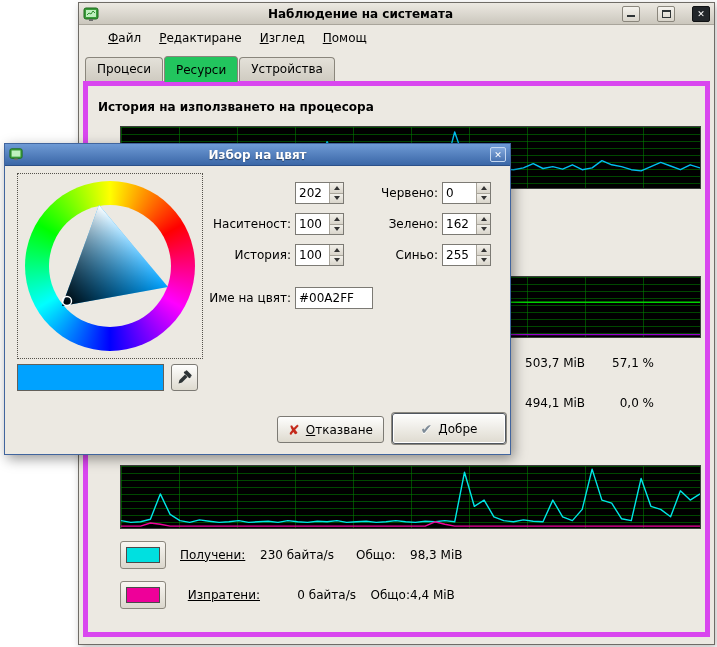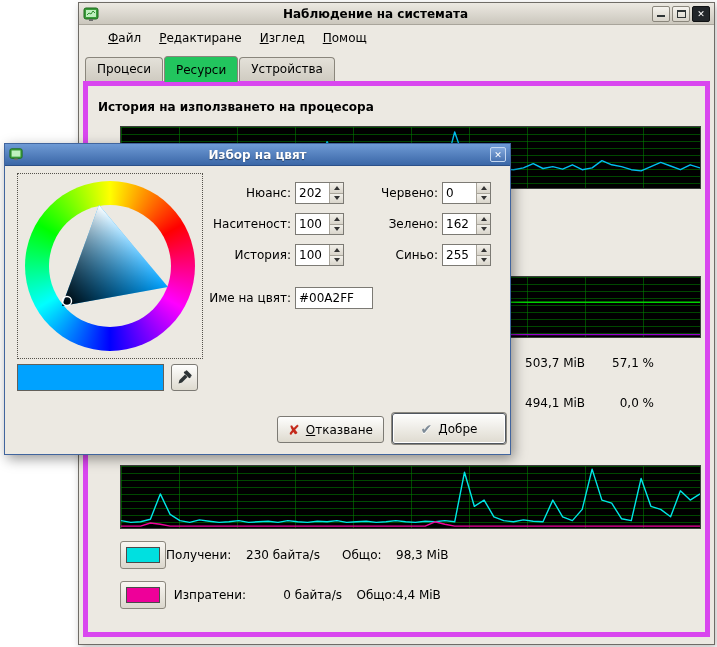--- a/index.html
+++ b/index.html
@@ -13,21 +13,21 @@
   .window { position:absolute; }
 
   
   #main-window {
     left:78px; top:2px; width:637px; height:643px;
     background:#ECE9E2; border:1px solid #6F6C66;
     box-shadow:2px 3px 8px rgba(0,0,0,.25); z-index:1;
   }
   .titlebar {
     position:absolute; left:0; top:0; right:0; height:22px;
-    display:flex; align-items:center; padding:0 4px; gap:2px;
+    display:flex; align-items:center; padding:0 4px; gap:17px;
   }
   #main-window .titlebar { background:linear-gradient(#ECE9E2,#CBC7BD); border-bottom:1px solid #A9A59B; }
   .titlebar .title { flex:1; text-align:center; font-weight:bold; white-space:nowrap; overflow:hidden; }
   .win-icon { width:16px; height:16px; flex:0 0 auto; display:flex; }
   .tb-btn {
     width:18px; height:16px; flex:0 0 auto; display:flex; align-items:center; justify-content:center;
     border:1px solid #8A867C; border-radius:2px; background:linear-gradient(#F5F3EE,#D8D4CA); cursor:default;
   }
   .tb-btn.close-dark { background:#22262a; border-color:#101214; color:#fff; font-size:9px; font-weight:bold; }
   .glyph-min { width:8px; height:7px; border-bottom:2px solid #2e3436; }
@@ -58,21 +58,21 @@
 
   .stat { position:absolute; white-space:nowrap; }
   .stat.pct { text-align:right; }
 
   .legend-row { position:absolute; display:flex; align-items:center; height:29px; white-space:nowrap; }
   .legend-swatch {
     width:46px; height:28px; border:1px solid #8A867C; border-radius:3px;
     background:linear-gradient(#F8F6F1,#DBD7CD); display:flex; align-items:center; justify-content:center;
   }
   .swatch-color { width:34px; height:16px; border:1px solid #4a4a4a; }
-  .legend-label { width:80px; }
+  .legend-label { margin-left:14px; width:80px;text-decoration:underline; }
   .legend-rate { width:96px; }
   .legend-total-label { width:54px; }
 
   
   #color-dialog {
     left:4px; top:143px; width:507px; height:312px;
     background:#ECE9E2; border:1px solid #41659E;
     box-shadow:3px 4px 12px rgba(0,0,0,.4); z-index:10;
   }
   #color-dialog .titlebar { background:linear-gradient(#6E9AD5,#3B67A7); border-bottom:1px solid #2C5089; }
@@ -232,21 +232,20 @@
           </linearGradient>
         </defs>
         <polygon id="tri-base" points="74,24 143,106 37,125" fill="#00A2FF"></polygon>
         <polygon points="74,24 143,106 37,125" fill="url(#gw)"></polygon>
         <polygon points="74,24 143,106 37,125" fill="url(#gb)"></polygon>
         <circle cx="42" cy="120" r="4.5" fill="none" stroke="#ffffff" stroke-width="1.4"></circle>
       </svg>
     </div>
   </div>
 
-  <span class="fld-label" style="left:170px; top:38px; width:116px;">Нюанс:</span>
   <div class="spin" style="left:290px; top:38px;">
     <input readonly="" value="202" style="">
     <span class="steppers">
         <span class="stepper">
           <span class="arr-up"></span>
         </span>
         <span class="stepper">
           <span class="arr-down"></span>
         </span>
       </span>

